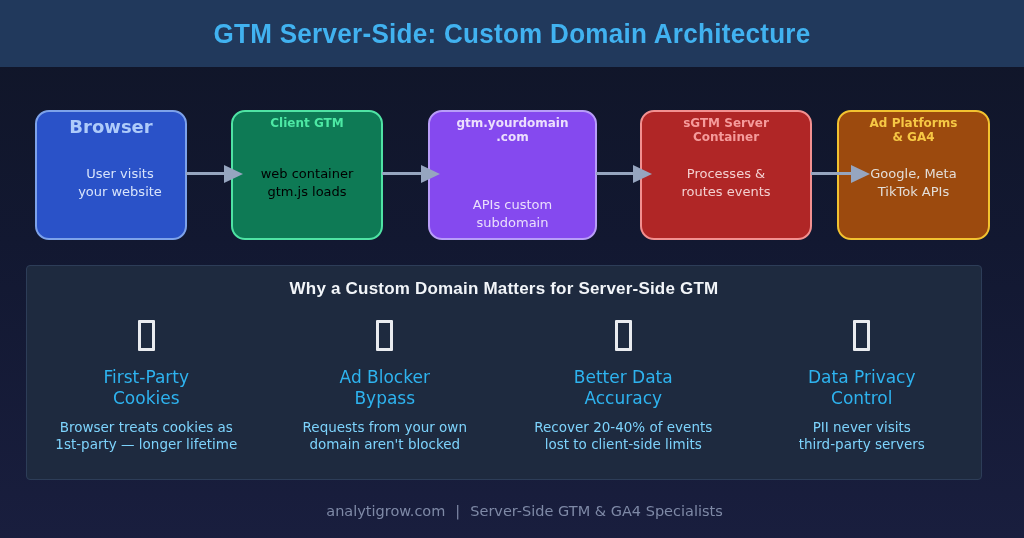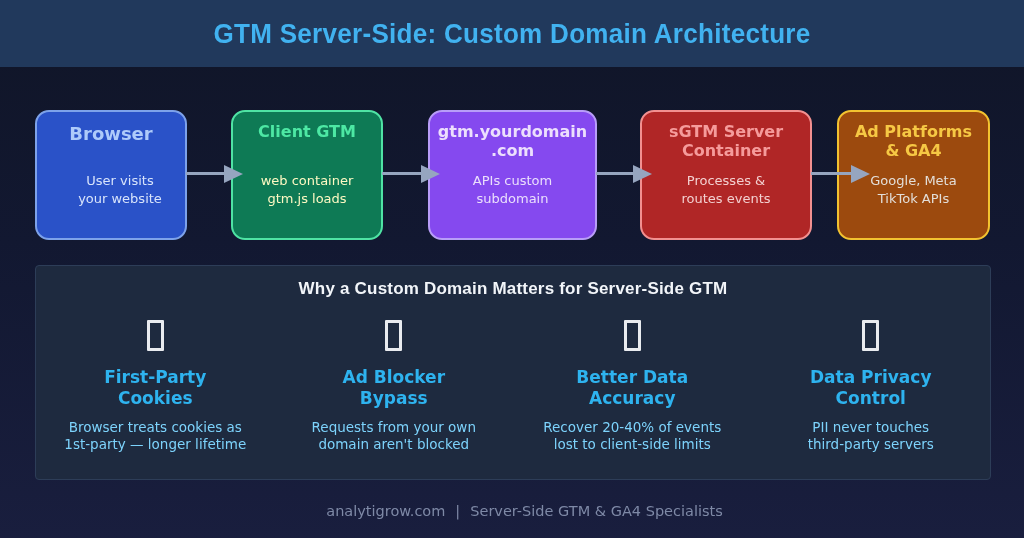--- a/index.html
+++ b/index.html
@@ -15,61 +15,61 @@
     background:#21395c; display:flex; align-items:center; justify-content:center;
   }
   .header-title {
     display:inline-block; color:#41b2f0; font-weight:bold; font-size:28px;
     font-family:"Liberation Sans", sans-serif; transform:scaleX(0.93); letter-spacing:0.3px;
   }
   
   .flow-box {
     position:absolute; top:110px; height:130px; border-radius:14px;
     border:2px solid; display:flex; flex-direction:column; align-items:center;
-    text-align:center; padding-top:11px;
+    text-align:center; padding-top:4px;
   }
   .fb1 { left:35px;  width:152px; }
   .fb2 { left:231px; width:152px; }
   .fb3 { left:428px; width:169px; }
   .fb4 { left:640px; width:172px; }
   .fb5 { left:837px; width:153px; }
   .box-title {
-    font-weight:bold; font-size:16px; line-height:1.18; white-space:pre-line;
+    font-weight:bold; font-size:12px; line-height:1.18; white-space:pre-line;
     min-height:44px; margin-bottom:5px;
   }
   .fb1 .box-title { font-size:18px; }
   .box-body { font-size:13px; line-height:1.42; white-space:pre-line; }
   
   .arrow-line { position:absolute; top:172px; height:3px; }
   .arrow-head {
     position:absolute; top:165px; width:0; height:0;
     border-top:9px solid transparent; border-bottom:9px solid transparent;
     border-left-width:19px; border-left-style:solid;
   }
   .al1 { left:186px; width:40px; } .ah1 { left:224px; }
   .al2 { left:382px; width:42px; } .ah2 { left:421px; }
   .al3 { left:596px; width:40px; } .ah3 { left:633px; }
   .al4 { left:811px; width:42px; } .ah4 { left:851px; }
   
   .panel {
-    position:absolute; left:35px; top:265px; width:956px; height:215px;
+    position:absolute; left:26px; top:265px; width:956px; height:215px;
     background:#1e2a3f; border:1px solid #2d3d58; border-radius:4px;
   }
   .panel-heading {
     margin-top:13px; text-align:center; color:#f2f5f9; font-weight:bold; font-size:17px;
     font-family:"Liberation Sans", sans-serif; letter-spacing:0.2px;
   }
   .columns { display:flex; margin-top:21px; }
   .col { flex:1; text-align:center; }
   .tofu-icon {
     display:inline-block; width:17px; height:31px;
     border:3px solid #e9ebef; border-radius:1px; background:transparent;
   }
   .col-title {
-    margin-top:12px; font-weight:bold; font-size:17px; line-height:1.25;
+    margin-top:12px; font-weight:normal; font-size:17px; line-height:1.25;
     color:#2eb3ef; white-space:pre-line;
   }
   .col-desc {
     margin-top:9px; font-size:13.5px; line-height:1.3;
     color:#7dd3fc; white-space:pre-line;
   }
   
   .footer {
     position:absolute; left:0; top:503px; width:1024px; text-align:center;
     color:#7e89a6; font-size:14.5px;padding-left:25px;
@@ -86,25 +86,25 @@
   </div>
 
   <div class="flow-box fb1" style="background-color: rgb(42, 82, 200); border-color: rgb(125, 162, 234);">
     <div class="box-title" style="color: rgb(174, 203, 250);">Browser</div>
     <div class="box-body" style="color: rgb(216, 228, 251); margin-left: 18px;">User visits
 your website</div>
   </div>
 
   <div class="flow-box fb2" style="background-color: rgb(14, 122, 85); border-color: rgb(79, 227, 164);">
     <div class="box-title" style="color: rgb(77, 232, 164);">Client GTM</div>
-    <div class="box-body" style="color: #fef9c3;">web container
+    <div class="box-body" style="color: #000000;">web container
 gtm.js loads</div>
   </div>
 
-  <div class="flow-box fb3" style="background-color: rgb(133, 73, 239); border-color: rgb(184, 157, 248);">
+  <div class="flow-box fb3" style="background-color: rgb(133, 73, 239); border-color: rgb(184, 157, 248); gap: 31px;">
     <div class="box-title" style="color: rgb(236, 223, 253);">gtm.yourdomain
 .com</div>
     <div class="box-body" style="color: rgb(234, 223, 252);">APIs custom
 subdomain</div>
   </div>
 
   <div class="flow-box fb4" style="background-color: rgb(176, 38, 38); border-color: rgb(242, 144, 144);">
     <div class="box-title" style="color: rgb(245, 155, 155);">sGTM Server
 Container</div>
     <div class="box-body" style="color: rgb(243, 208, 208);">Processes &amp;
@@ -152,21 +152,21 @@
         <div class="col-title">Better Data
 Accuracy</div>
         <div class="col-desc">Recover 20-40% of events
 lost to client-side limits</div>
       </div>
 
       <div class="col">
         <span class="tofu-icon"></span>
         <div class="col-title">Data Privacy
 Control</div>
-        <div class="col-desc">PII never touches
+        <div class="col-desc">PII never visits
 third-party servers</div>
       </div>
 
     </div>
   </div>
 
   <div class="footer">
     <span>analytigrow.com</span><span class="sep">|</span><span>Server-Side GTM &amp; GA4 Specialists</span>
   </div>
 

